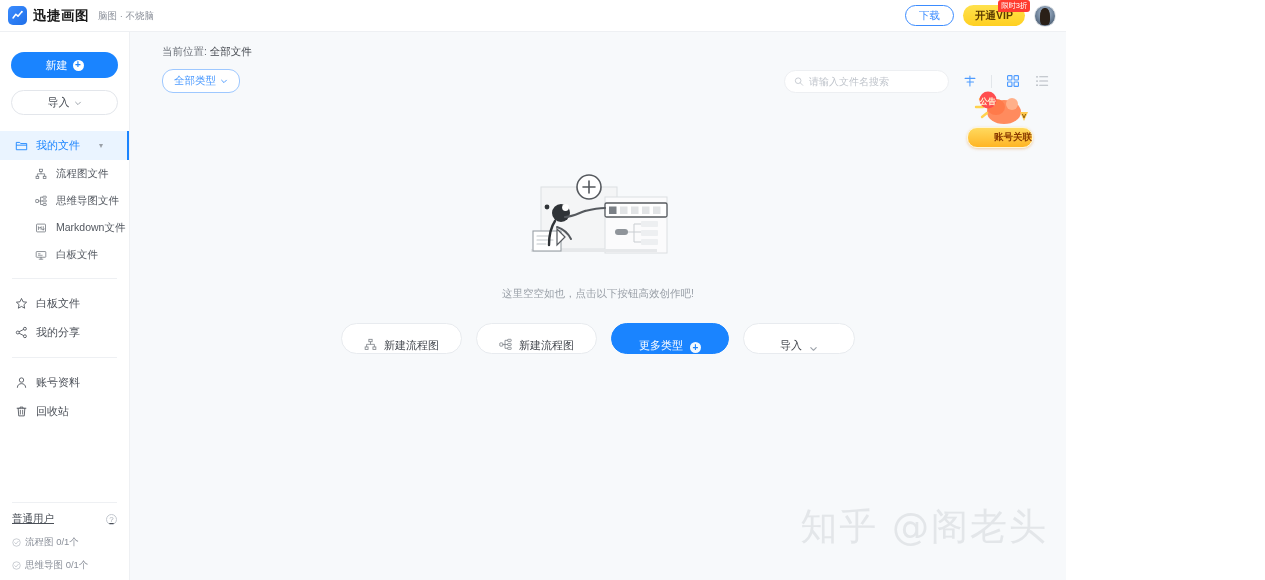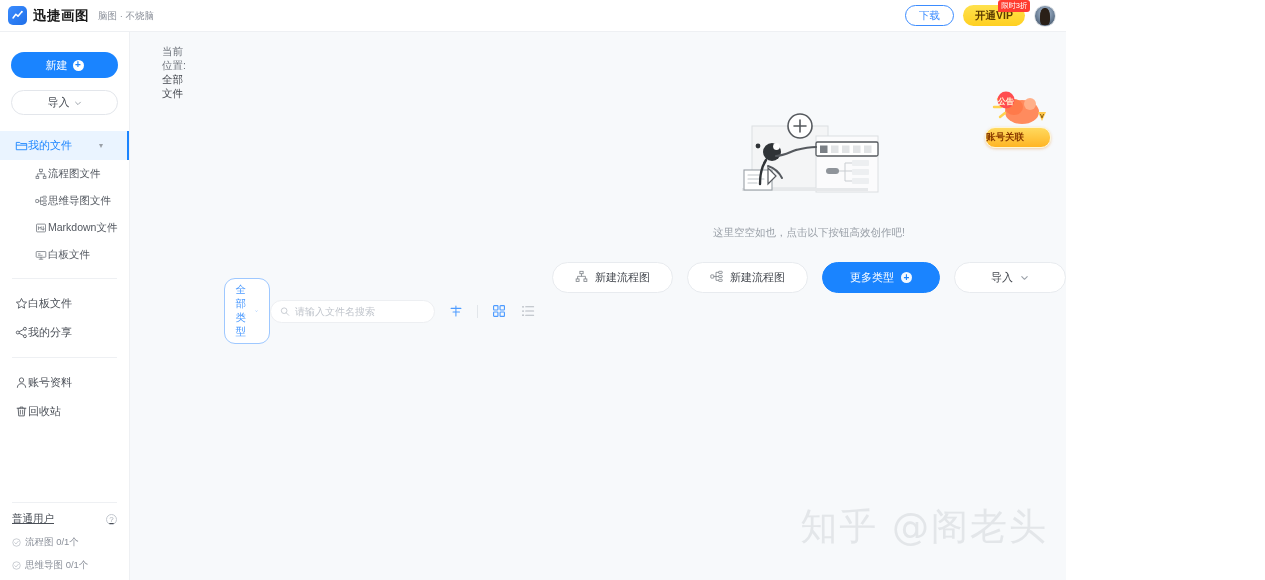--- a/index.html
+++ b/index.html
@@ -99,21 +99,21 @@
   .plus-circle {
     width: 11px; height: 11px; border-radius: 50%;
     background: #fff; color: #1a84ff;
     font-size: 10px; line-height: 10px; font-weight: bold;
     display: inline-flex; align-items: center; justify-content: center;
   }
 
   .nav { margin-top: 16px; }
   .nav-item {
     height: 29px; display: flex; align-items: center;
-    gap: 0; padding-left: 14px; cursor: pointer;
+    gap: 8px; padding-left: 14px; cursor: pointer;
     font-size: 11px; color: #4a4f57; position: relative;
   }
   .nav-item .ico { width: 14px; height: 14px; flex: 0 0 14px; display: flex; align-items: center; justify-content: center; }
   .nav-item.active { background: #eaf4ff; color: #1a84ff; }
   .nav-item.active::after {
     content: ""; position: absolute; right: 0; top: 0;
     width: 2px; height: 100%; background: #1a84ff;
   }
   .nav-item.sub { padding-left: 34px; font-size: 10.5px; color: #52575f; height: 27px; }
   .nav-item .caret { margin-left: auto; margin-right: 26px; font-size: 8px; color: #9aa0a8; }
@@ -130,21 +130,21 @@
     border: 1px solid #c3c8cf; color: #aab0b8;
     font-size: 8px; line-height: 9px; text-align: center; cursor: pointer;
   }
   .quota { display: flex; align-items: center; gap: 4px; font-size: 9.5px; color: #8a8f99; margin-top: 10px; }
   .check-ico { width: 9px; height: 9px; flex: 0 0 9px; }
 
   
   .main {
     flex: 1 1 auto; min-width: 0;
     background: #f7f9fb;
-    display: flex; flex-direction: row;
+    display: flex; flex-direction: column;
     position: relative;
   }
   .crumb { font-size: 10.5px; color: #6b7078; padding: 13px 0 0 32px; }
   .crumb b { font-weight: normal; color: #44484f; }
 
   .toolbar {
     display: flex; align-items: center;
     padding: 10px 16px 0 32px;
   }
   .pill-filter {
@@ -175,34 +175,34 @@
     align-items: center; justify-content: flex-start;
     padding-top: 78px;
   }
   .empty-art { width: 170px; height: 100px; }
   .empty-text { font-size: 10.5px; color: #9aa0a8; margin-top: 16px; }
   .empty-actions { display: flex; align-items: center; gap: 14px; margin-top: 22px; }
   .act-btn {
     height: 31px; border-radius: 16px;
     background: #fff; border: 1px solid #e8ebef;
     font-size: 11px; color: #44484f; cursor: pointer;
-    display: inline-flex; align-items: center; justify-content: center; gap: 7px;
+    display: inline-flex; align-items: flex-end; justify-content: center; gap: 7px;
     padding: 0 22px; white-space: nowrap;
   }
   .act-btn.primary {
     background: #1a84ff; border-color: #1a84ff; color: #fff;
     padding: 0 27px;
   }
   .act-btn.wide { padding: 0 36px; }
   .act-btn .plus-circle { background: rgba(255,255,255,.95); color: #1a84ff; }
 
   
   .promo {
-    position: absolute; right: 6px; top: 58px;
-    width: 84px; text-align: left; cursor: pointer;
+    position: absolute; right: 24px; top: 58px;
+    width: 84px; text-align: right; cursor: pointer;
     z-index: 20;
   }
   .promo-art { width: 84px; height: 40px; position: relative; }
   .promo-btn {
     margin-top: -3px;
     background: linear-gradient(180deg, #ffd95e 0%, #ffb524 100%);
     color: #8a3b00; font-size: 9.5px; font-weight: bold;
     border: 1.5px solid #fff6d6; border-radius: 10px;
     padding: 3px 0; width: 66px; margin-left: auto; margin-right: auto;
     box-shadow: 0 1px 3px rgba(220,120,0,.35);

